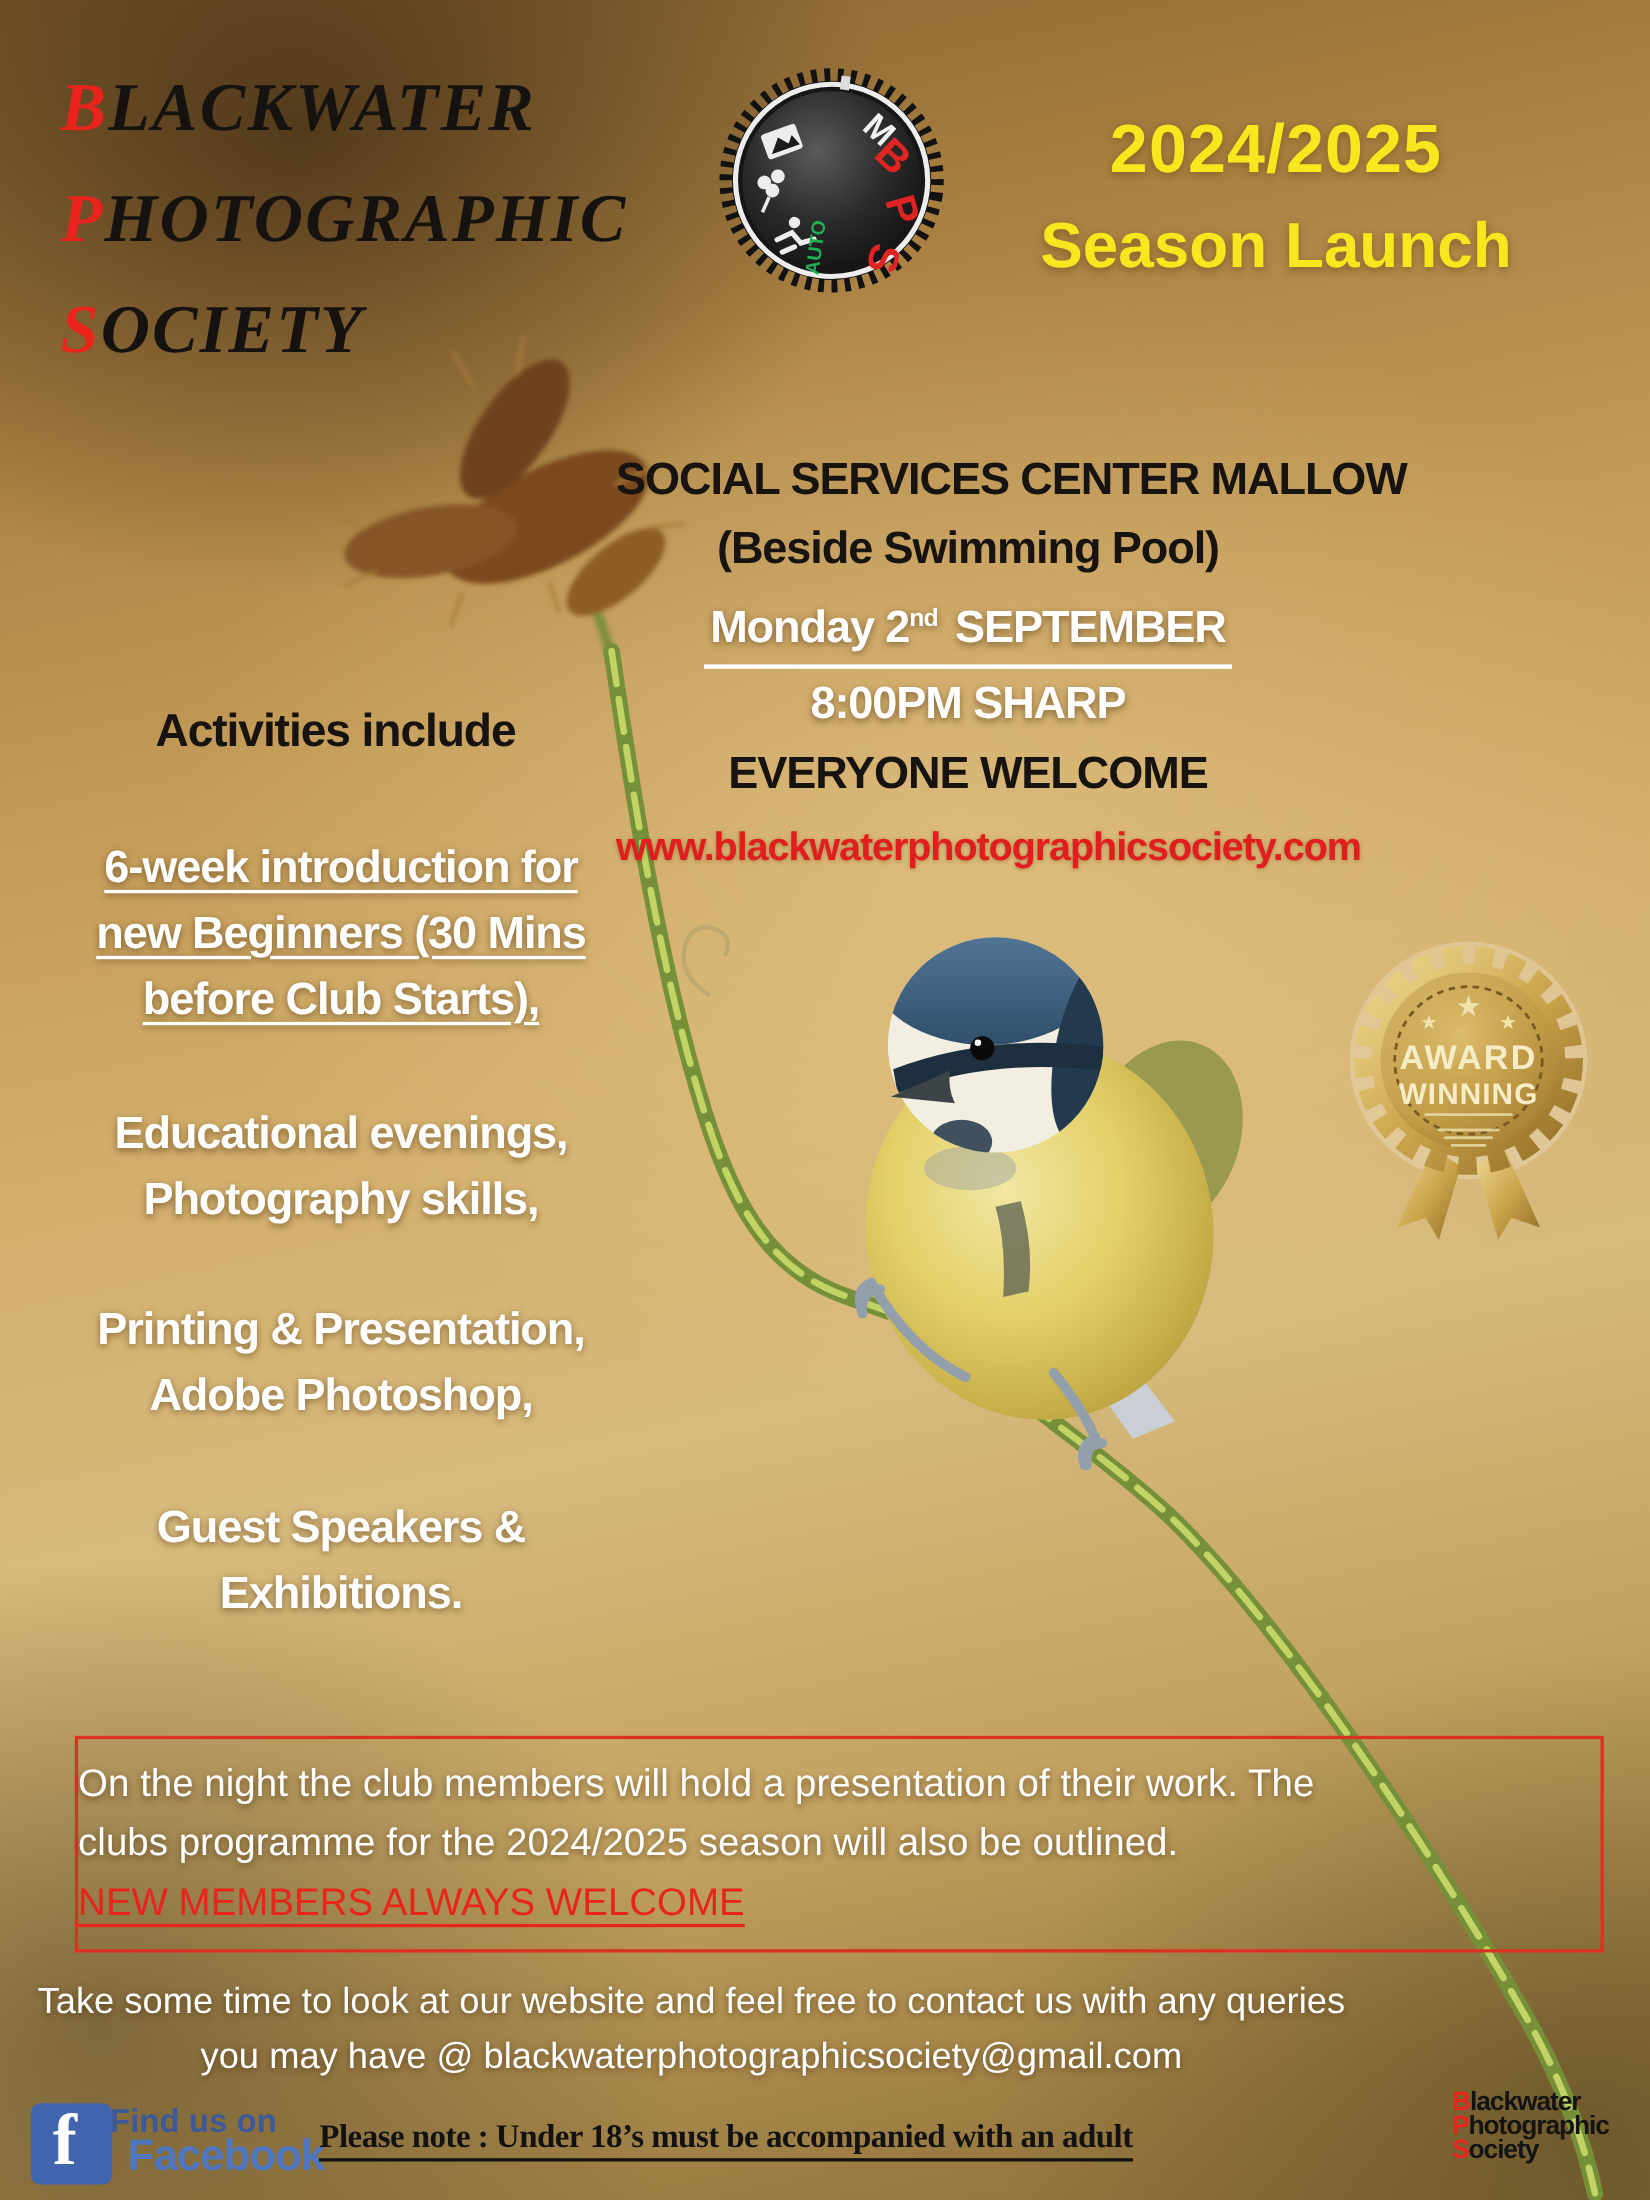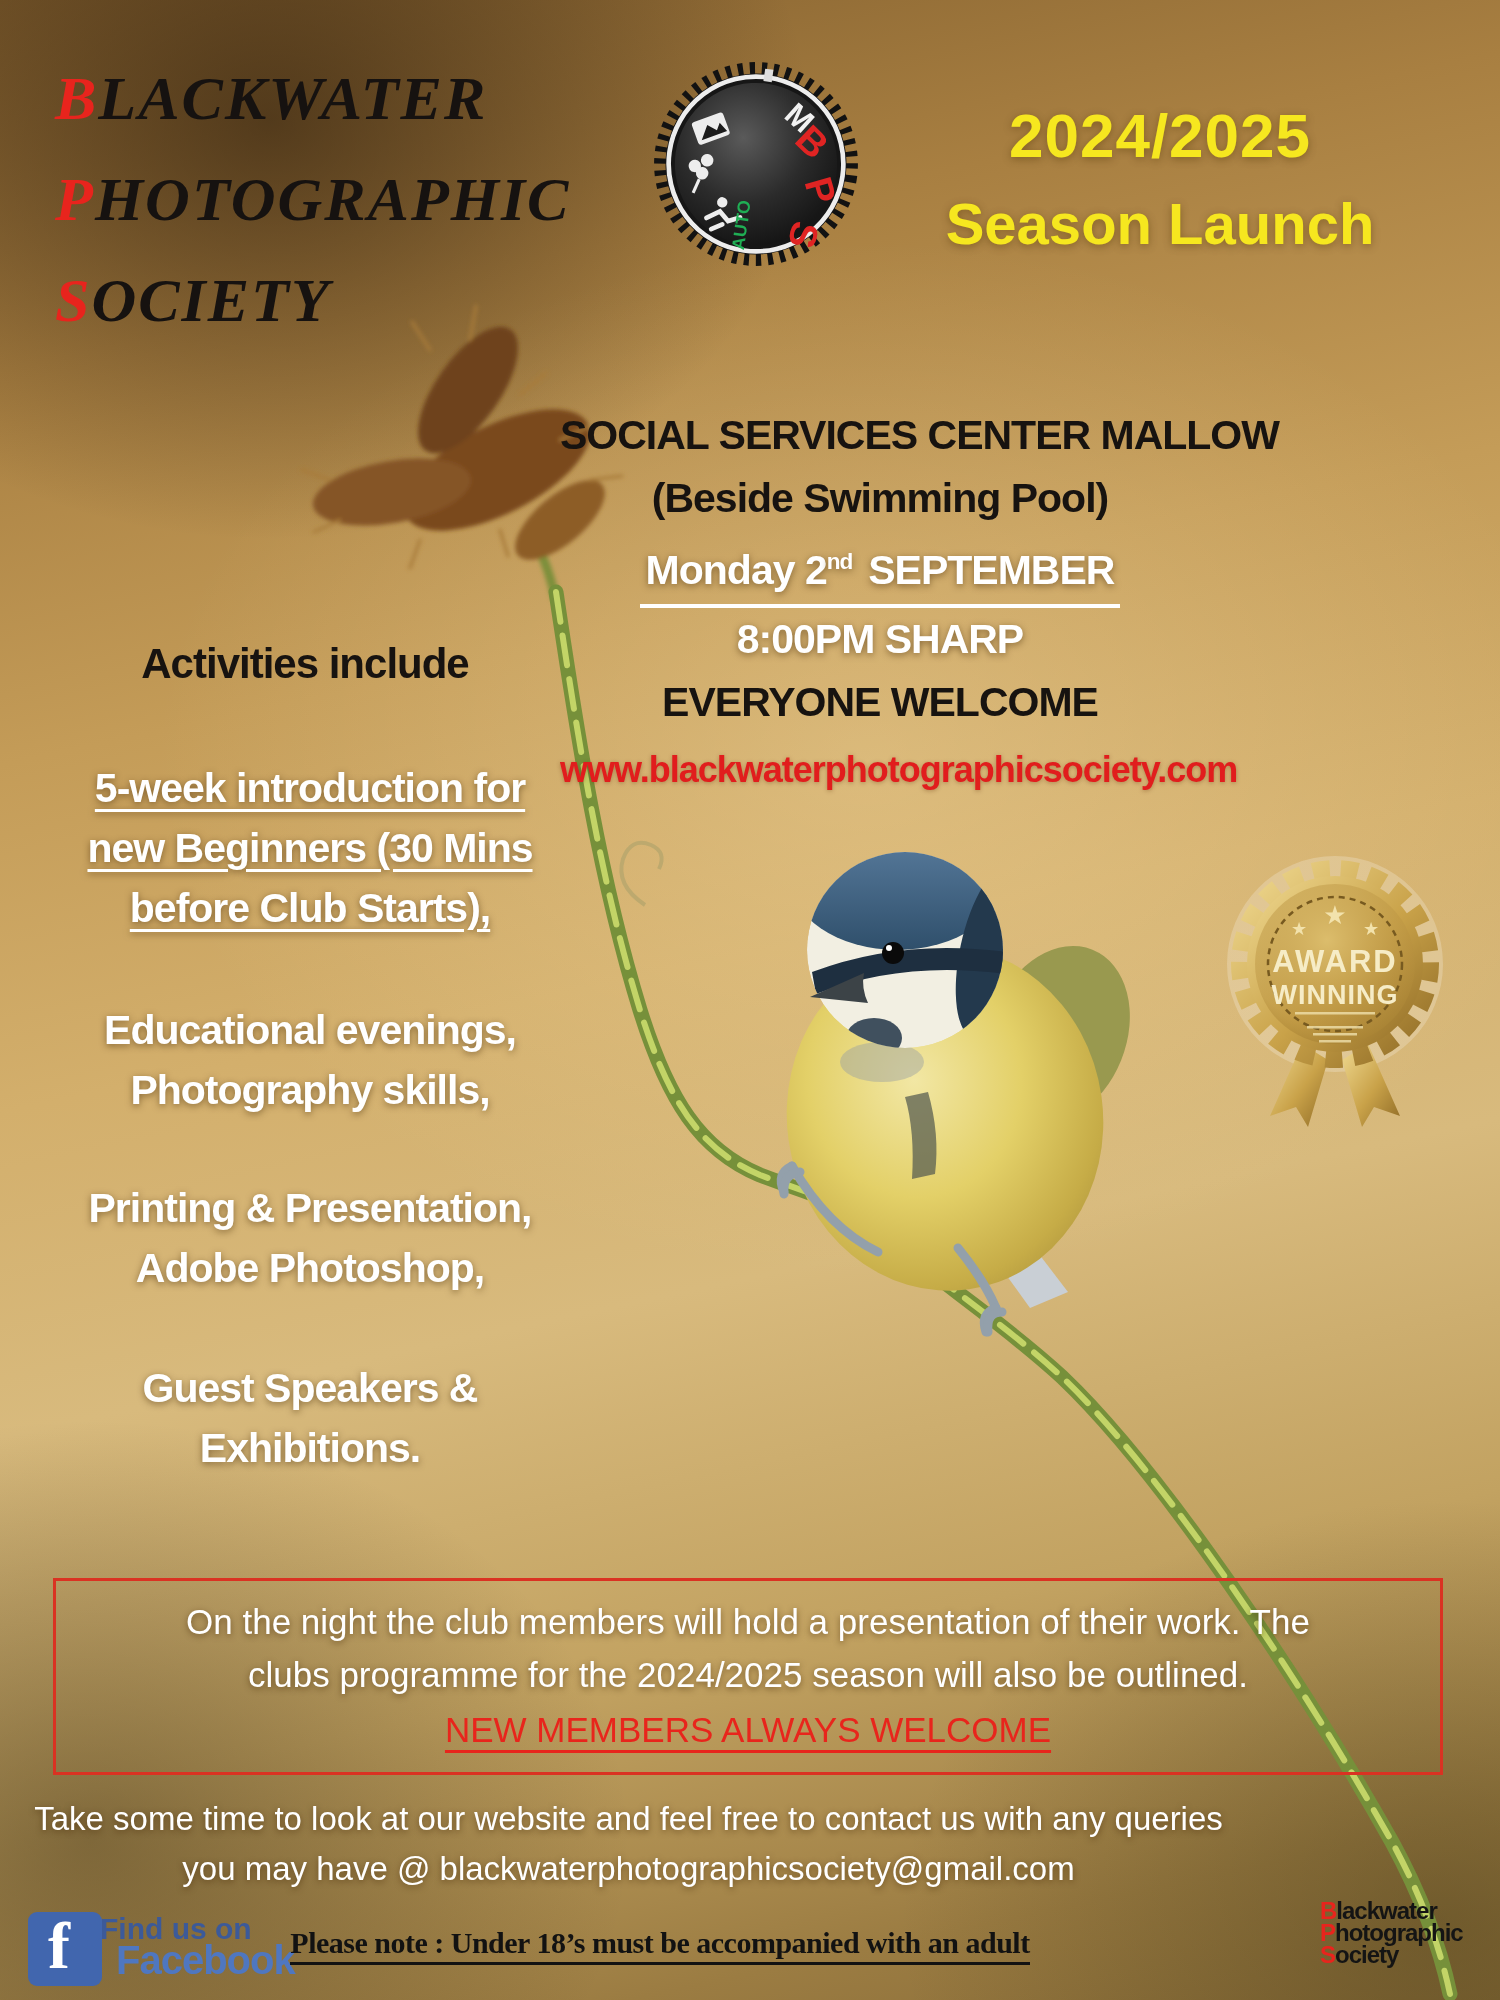--- a/index.html
+++ b/index.html
@@ -38,21 +38,21 @@
     font-size:42px;font-weight:bold;letter-spacing:-1px;white-space:nowrap;}
   .act-block{left:25px;width:570px;text-align:center;color:#fff;font-weight:bold;font-size:41px;
     letter-spacing:-1px;text-shadow:0 2px 7px rgba(70,42,8,.55);}
   .act-block div{line-height:60px;white-space:nowrap;}
   .act-intro{top:758px;}
   .act-intro div{text-decoration:underline;text-decoration-thickness:3px;text-underline-offset:7px;}
   .act-i1{top:1000px;}
   .act-i2{top:1178px;}
   .act-i3{top:1358px;}
   
-  .notice{left:53px;top:1578px;width:1384px;border:3px solid #da3222;text-align:center;
+  .notice{left:68px;top:1578px;width:1384px;border:3px solid #da3222;text-align:left;
     padding:14px 0 16px 0;color:#fff;font-size:35px;font-weight:normal;
     text-shadow:0 2px 6px rgba(70,42,8,.6);}
   .notice div{line-height:53px;}
   .notice .hl{color:#e8251c;text-decoration:underline;text-decoration-thickness:3px;
     text-underline-offset:8px;text-shadow:none;margin-top:2px;}
   
   .contact{left:0;top:1794px;width:1257px;text-align:center;color:#fff;font-size:33px;
     text-shadow:0 2px 6px rgba(70,42,8,.6);}
   .contact div{line-height:50px;}
   
@@ -208,21 +208,21 @@
     <div class="ev black">(Beside Swimming Pool)</div>
     <div class="ev white"><span class="ev-underline"><span>Monday 2</span><sup>nd</sup><span class="sep">SEPTEMBER</span></span></div>
     <div class="ev white">8:00PM SHARP</div>
     <div class="ev black">EVERYONE WELCOME</div>
     <div class="ev url">www.blackwaterphotographicsociety.com</div>
   </div>
 
   <div class="abs act-head">Activities include</div>
 
   <div class="abs act-block act-intro">
-    <div>5-week introduction for</div>
+    <div>6-week introduction for</div>
     <div>new Beginners (30 Mins</div>
     <div>before Club Starts),</div>
   </div>
 
   <div class="abs act-block act-i1">
     <div>Educational evenings,</div>
     <div>Photography skills,</div>
   </div>
 
   <div class="abs act-block act-i2">

